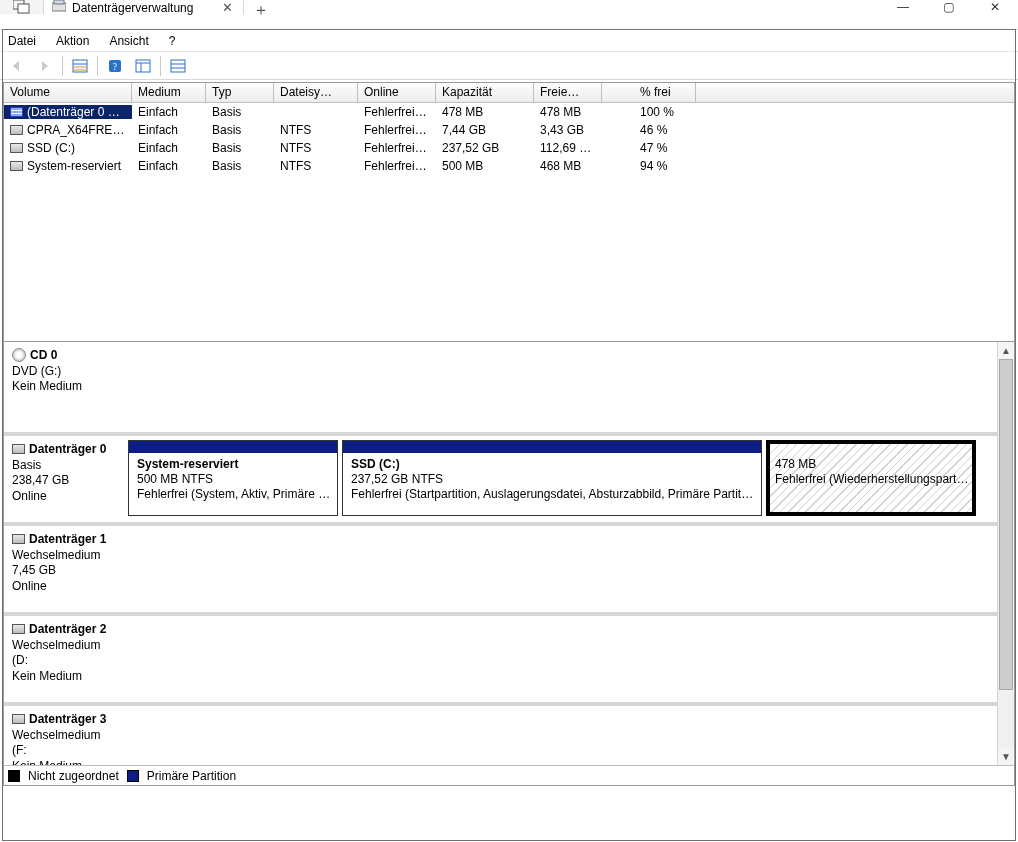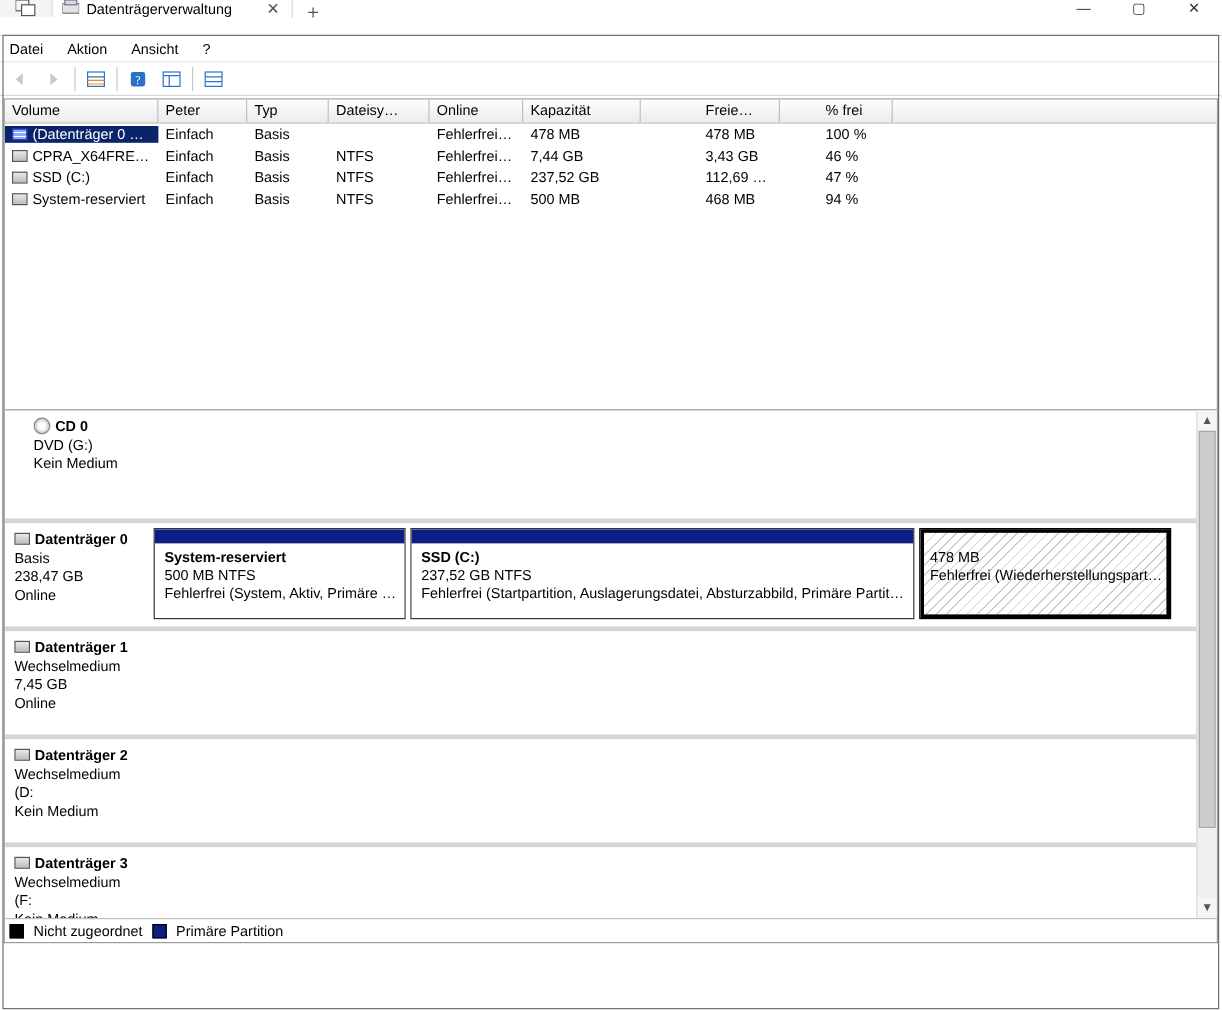--- a/index.html
+++ b/index.html
@@ -123,21 +123,21 @@
     white-space:nowrap;
     overflow:hidden;
     text-overflow:ellipsis;
   }
   .col-volume  { width:128px; }
   .col-layout  { width:74px; }
   .col-typ     { width:68px; }
   .col-fs      { width:84px; }
   .col-status  { width:78px; }
   .col-cap     { width:98px; }
-  .col-free    { width:68px;margin-left:48px; }
+  .col-free    { width:68px; }
   .col-pct     { width:62px;margin-left:32px; }
   .mini-disk {
     width:13px; height:10px;
     border:1px solid #555;
     background:linear-gradient(#e8e8e8,#bdbdbd);
     display:inline-block;
     margin-right:4px;
     vertical-align:-1px;
   }
   .mini-stripe {
@@ -187,21 +187,21 @@
     background:#cdcdcd;
     border:1px solid #a8a8a8;
     top:0; height:85%;
   }
 
   .disk-block {
     display:flex;
     border-top:4px solid #d6d6d6;
     min-height:90px;
   }
-  .disk-block:first-child { border-top:none;margin-left:16px; }
+  .disk-block:first-child { border-top:none; }
   .disk-info {
     width:122px;
     padding:6px 8px;
     font-size:12px;
     line-height:1.3;
   }
   .disk-info .title { font-weight:bold; }
   .dvd-icon {
     width:14px; height:14px; border-radius:50%;
     border:1px solid #888;
@@ -350,21 +350,21 @@
         <rect x="1" y="1" width="14" height="12" fill="none" stroke="#2a72c8"></rect>
         <line x1="1" y1="5" x2="15" y2="5" stroke="#2a72c8"></line>
         <line x1="1" y1="9" x2="15" y2="9" stroke="#2a72c8"></line>
       </svg>
     </div>
 </div>
 
 <div class="vol-wrap">
   <div class="vol-header">
     <div class="col col-volume">Volume</div>
-    <div class="col col-layout">Peter</div>
+    <div class="col col-layout">Medium</div>
     <div class="col col-typ">Typ</div>
     <div class="col col-fs">Dateisystem</div>
     <div class="col col-status">Online</div>
     <div class="col col-cap">Kapazität</div>
     <div class="col col-free">Freier Sp...</div>
     <div class="col col-pct">% frei</div>
     <div class="col last"></div>
   </div>
   <div class="vol-body" id="vol-body">
       <div class="vol-row sel">

